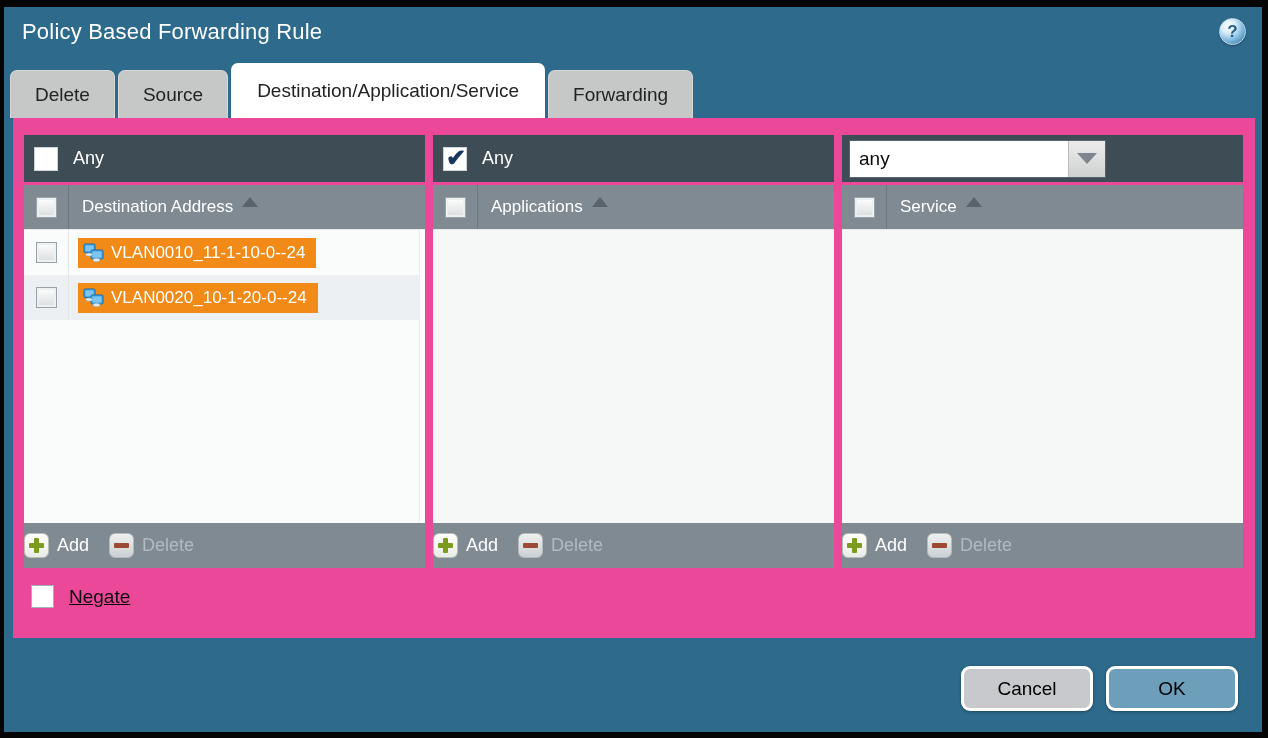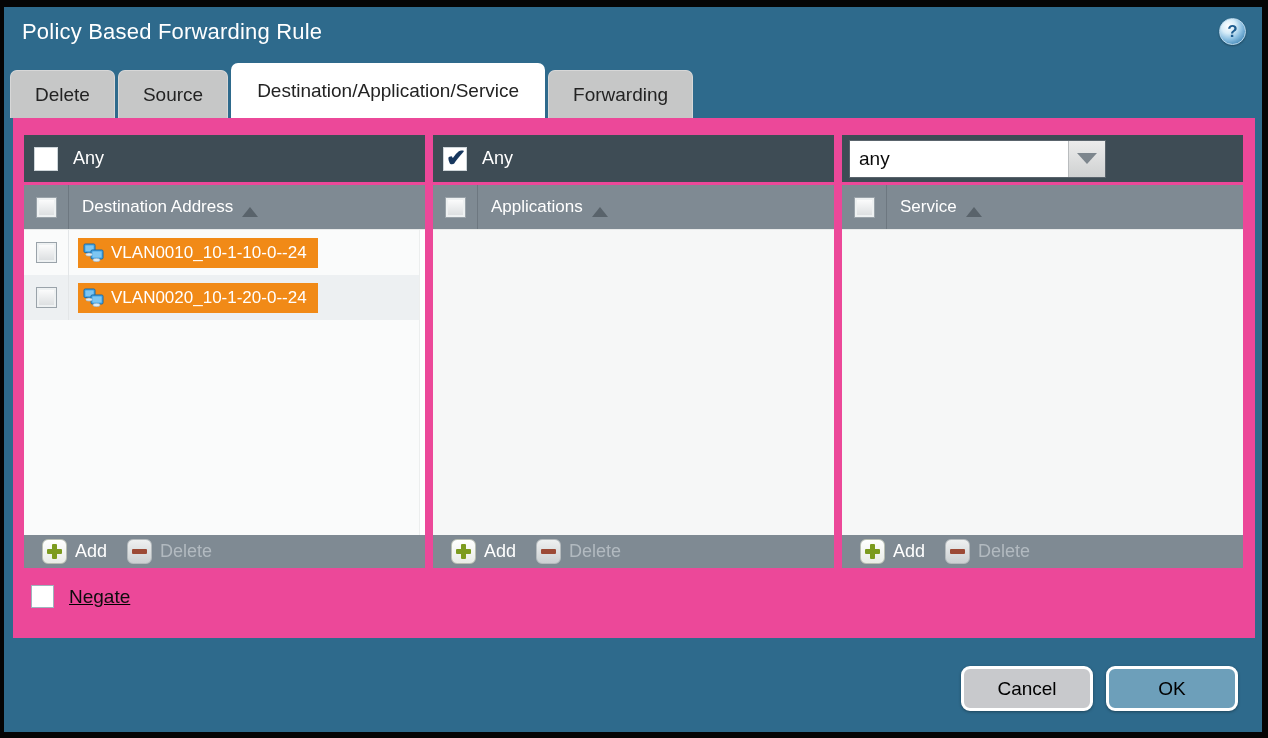--- a/index.html
+++ b/index.html
@@ -36,38 +36,38 @@
   .col { flex:1; display:flex; flex-direction:column; }
 
   .col-top { height:47px; background:#3e4c55; display:flex; align-items:center;
     padding-left:10px; gap:15px; margin-bottom:3px; }
   .any-label { color:#ffffff; font-size:18px; }
 
   .col-head { height:44px; background:#7f8a93; display:flex; align-items:center;
     color:#ffffff; font-size:17px; }
   .head-cb-cell { width:45px; height:100%; display:flex; align-items:center;
     justify-content:center; border-right:1px solid #6d7780; }
-  .head-label { padding-left:13px; display:flex; align-items:flex-end; gap:9px; }
+  .head-label { padding-left:13px; display:flex; align-items:flex-start; gap:9px; }
   .sort-asc { width:0; height:0; border-left:8px solid transparent;
     border-right:8px solid transparent; border-bottom:10px solid #59636b; }
 
   .col-body { flex:1; background:#fafbfb; border-top:1px solid #e8eaea; position:relative; }
   .col-body.empty { background:#f6f7f7; }
 
   .row { height:45px; display:flex; align-items:center; }
   .row:nth-child(even) { background:#edf0f2; }
   .row-cb-cell { width:45px; height:100%; display:flex; align-items:center;
     justify-content:center; border-right:1px solid #e3e6e8; }
   .chip { margin-left:9px; background:#f18a17; height:30px; display:inline-flex;
     align-items:center; padding:0 11px 0 5px; color:#ffffff; font-size:17px; gap:7px; }
   .scroll-track { position:absolute; top:0; right:0; width:6px; height:100%;
     background:#ffffff; border-left:1px solid #eceeee; }
 
-  .col-foot { height:33px; background:#7f8a93; display:flex; align-items:center;
-    padding-left:18px; gap:20px; }
+  .col-foot { height:45px; background:#7f8a93; display:flex; align-items:center;
+    padding-left:0; gap:20px; }
   .foot-btn { display:flex; align-items:center; gap:8px; cursor:pointer; }
   .foot-btn .lbl { font-size:18px; color:#ffffff; }
   .foot-btn.disabled { cursor:default; }
   .foot-btn.disabled .lbl { color:#b2bac0; }
 
   .sq-icon { width:25px; height:25px; border-radius:6px; position:relative; }
   .icon-plus { background:linear-gradient(#ffffff,#e9ece6); border:1px solid #b9bfb3; }
   .icon-plus::before, .icon-plus::after { content:""; position:absolute; background:#7c9b1f; border-radius:1px; }
   .icon-plus::before { width:15px; height:5px; left:4px; top:9px; }
   .icon-plus::after  { width:5px; height:15px; left:9px; top:4px; }
@@ -146,21 +146,21 @@
             </div>
             <span class="chip">
               <svg width="21" height="19" viewBox="0 0 21 19">
                 <rect x="1" y="1" width="11" height="8.5" rx="1.2" fill="#47a9e9" stroke="#1b6aa5" stroke-width="1"></rect>
                 <rect x="2.5" y="2.5" width="8" height="5.5" rx="0.8" fill="#7ec6f2"></rect>
                 <rect x="8" y="7" width="12" height="9" rx="1.2" fill="#47a9e9" stroke="#1b6aa5" stroke-width="1"></rect>
                 <rect x="9.5" y="8.5" width="9" height="6" rx="0.8" fill="#7ec6f2"></rect>
                 <ellipse cx="6" cy="11.5" rx="3.2" ry="1.6" fill="#dfeaf2" stroke="#9bb6c8" stroke-width="0.7"></ellipse>
                 <ellipse cx="13.5" cy="17" rx="3.6" ry="1.7" fill="#dfeaf2" stroke="#9bb6c8" stroke-width="0.7"></ellipse>
               </svg>
-              <span>VLAN0010_10-1-10-0--24</span>
+              <span>VLAN0010_11-1-10-0--24</span>
             </span>
           </div>
           <div class="row">
             <div class="row-cb-cell">
               <span class="cb sm"></span>
             </div>
             <span class="chip">
               <svg width="21" height="19" viewBox="0 0 21 19">
                 <rect x="1" y="1" width="11" height="8.5" rx="1.2" fill="#47a9e9" stroke="#1b6aa5" stroke-width="1"></rect>
                 <rect x="2.5" y="2.5" width="8" height="5.5" rx="0.8" fill="#7ec6f2"></rect>

